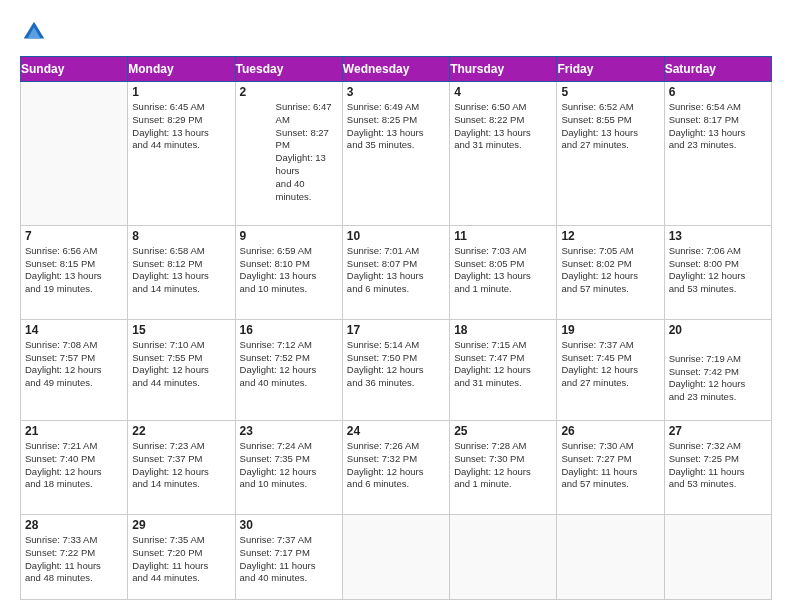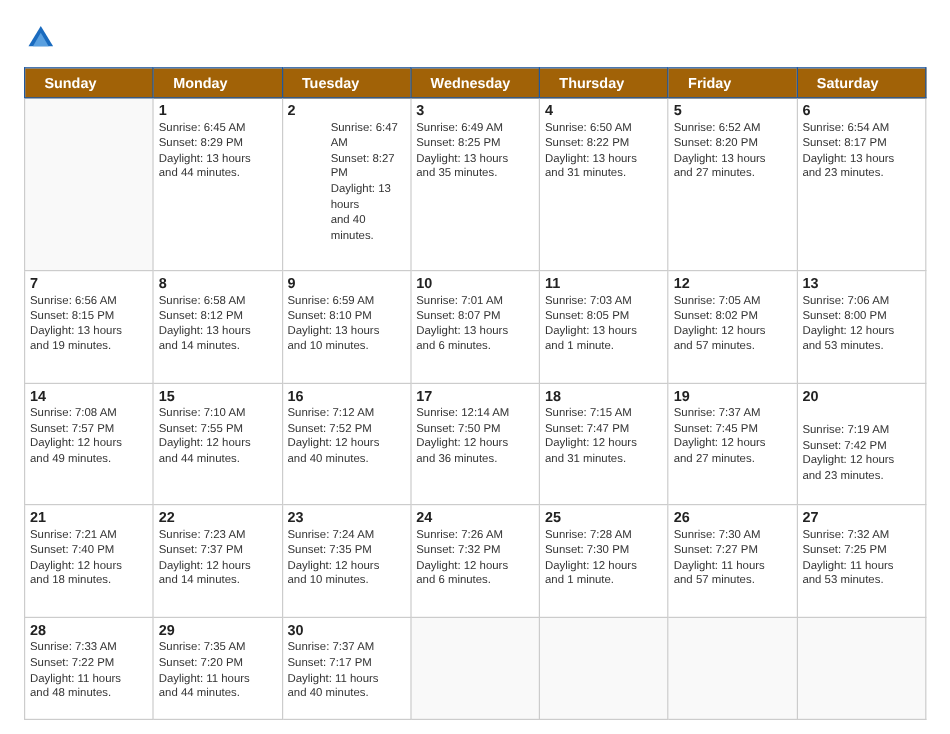--- a/index.html
+++ b/index.html
@@ -61,25 +61,25 @@
       color: #444;
     }
     .calendar {
       flex: 1;
       border: 1px solid #ccc;
       border-collapse: collapse;
       width: 100%;
       table-layout: fixed;
     }
     .calendar th {
-      background: #a16207;
+      background: #a21caf;
       color: #fff;
       font-size: 12px;
       font-weight: bold;
-      padding: 5px 16px;
+      padding: 5px 0;
       text-align: left;
       border: 1px solid #1e58a0;
     }
     .calendar td {
       vertical-align: top;
       border: 1px solid #ccc;
       padding: 3px 4px;
       font-size: 10px;
       color: #333;
       height: 82px;
@@ -163,21 +163,21 @@
           <td>
             <span class="day-num">4</span>
             <div class="day-info" style="white-space: pre-line;">Sunrise: 6:50 AM
 Sunset: 8:22 PM
 Daylight: 13 hours
 and 31 minutes.</div>
           </td>
           <td>
             <span class="day-num">5</span>
             <div class="day-info" style="white-space: pre-line;">Sunrise: 6:52 AM
-Sunset: 8:20 PM
+Sunset: 8:55 PM
 Daylight: 13 hours
 and 27 minutes.</div>
           </td>
           <td>
             <span class="day-num">6</span>
             <div class="day-info" style="white-space: pre-line;">Sunrise: 6:54 AM
 Sunset: 8:17 PM
 Daylight: 13 hours
 and 23 minutes.</div>
           </td>
@@ -250,21 +250,21 @@
           </td>
           <td>
             <span class="day-num">16</span>
             <div class="day-info" style="white-space: pre-line;">Sunrise: 7:12 AM
 Sunset: 7:52 PM
 Daylight: 12 hours
 and 40 minutes.</div>
           </td>
           <td>
             <span class="day-num">17</span>
-            <div class="day-info" style="white-space: pre-line;">Sunrise: 12:14 AM
+            <div class="day-info" style="white-space: pre-line;">Sunrise: 5:14 AM
 Sunset: 7:50 PM
 Daylight: 12 hours
 and 36 minutes.</div>
           </td>
           <td>
             <span class="day-num">18</span>
             <div class="day-info" style="white-space: pre-line;">Sunrise: 7:15 AM
 Sunset: 7:47 PM
 Daylight: 12 hours
 and 31 minutes.</div>

